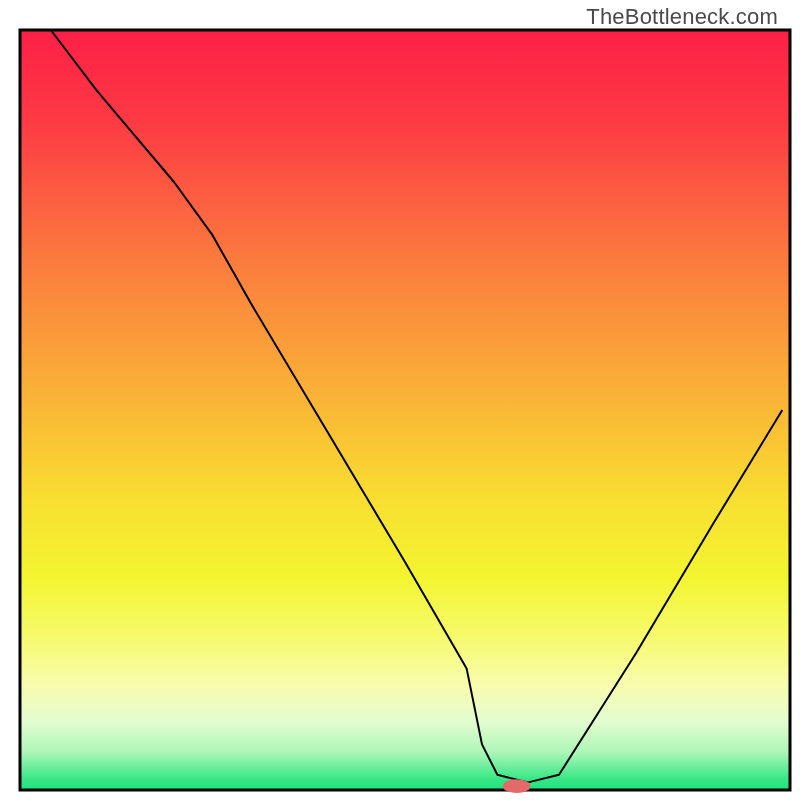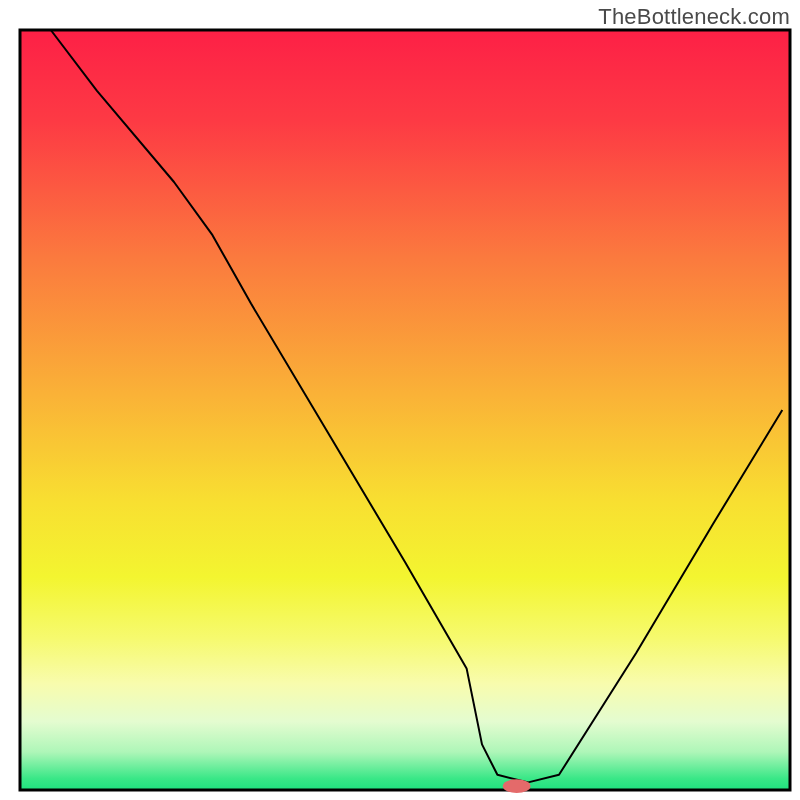--- a/index.html
+++ b/index.html
@@ -12,21 +12,21 @@
     font-family: Arial, Helvetica, sans-serif;
   }
   .chart-container {
     position: relative;
     width: 800px;
     height: 800px;
   }
   .watermark {
     position: absolute;
     top: 4px;
-    right: 10px;
+    right: 22px;
     font-size: 22px;
     font-weight: 500;
     color: #4a4a4a;
     letter-spacing: 0.2px;
   }
   svg {
     position: absolute;
     top: 0;
     left: 0;
   }

